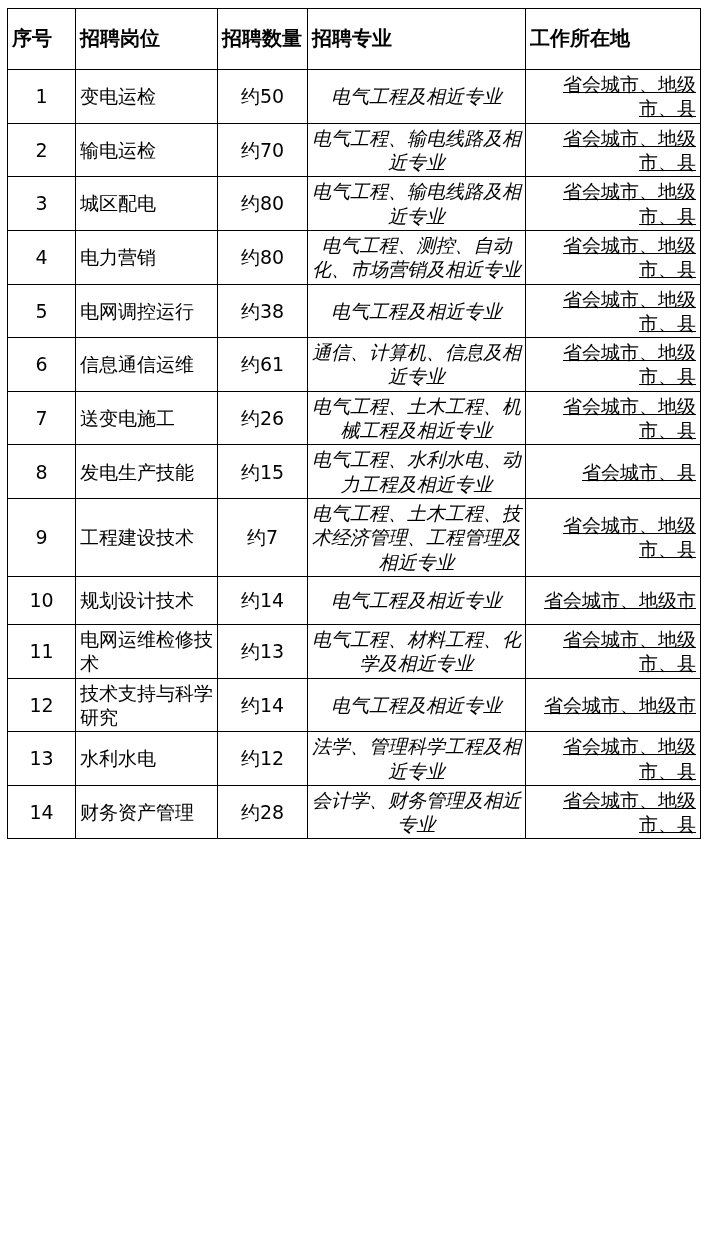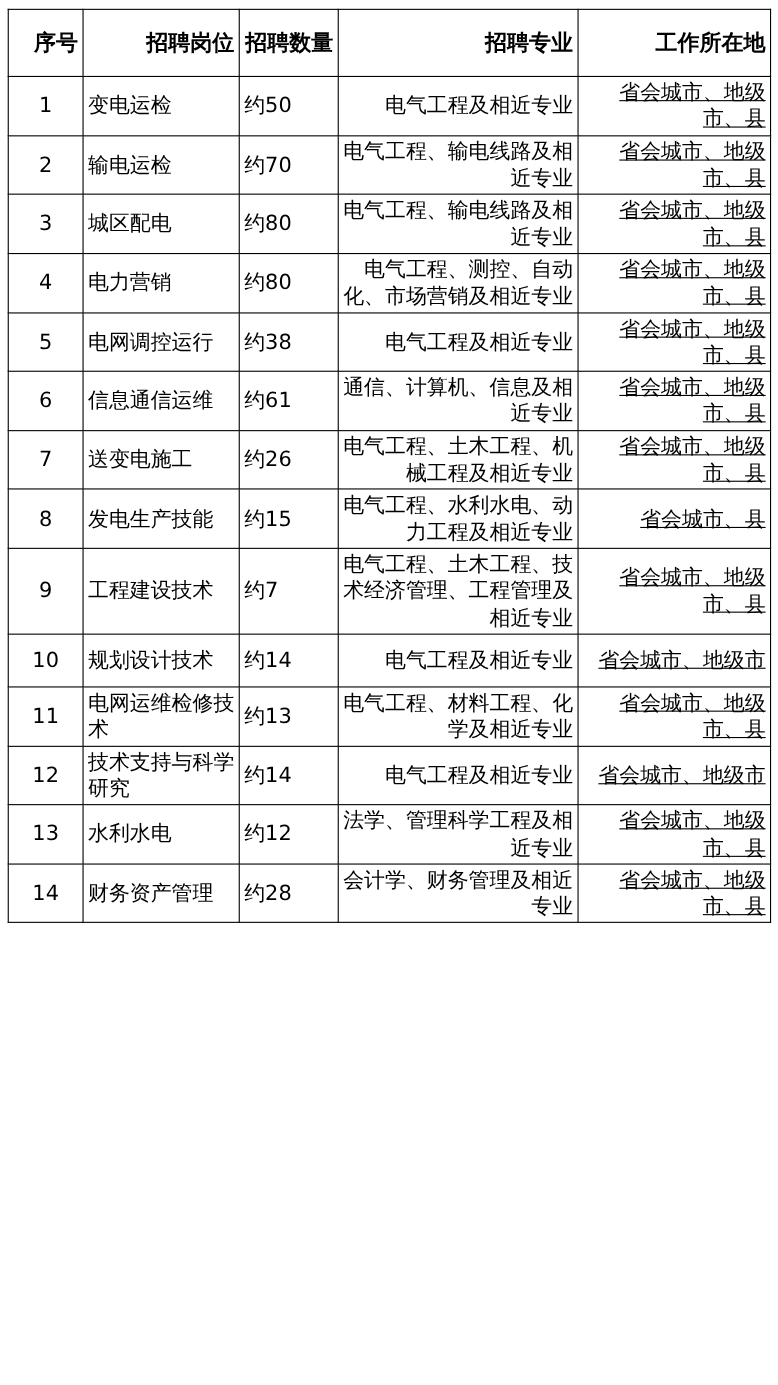--- a/index.html
+++ b/index.html
@@ -27,36 +27,37 @@
   #recruit-table th,
   #recruit-table td {
     border: 1px solid #000000;
     padding: 2px 4px;
     font-size: 19px;
     line-height: 1.28;
     vertical-align: middle;
   }
   #recruit-table thead th {
     font-weight: bold;
-    text-align: right;
+    text-align: left;
     height: 56px;
     font-size: 20px;
   }
   td.idx {
     text-align: center;
     font-size: 19px;
   }
   td.post {
     text-align: left;
   }
   td.qty {
-    text-align: left;
+    text-align: center;
   }
   td.major {
-    text-align: right;
+    text-align: center;
+    font-style: italic;
   }
   td.place {
     text-align: right;
     text-decoration: underline;
   }
   tr.row { height: 48px; }
 </style>
 </head>
 <body>
 

